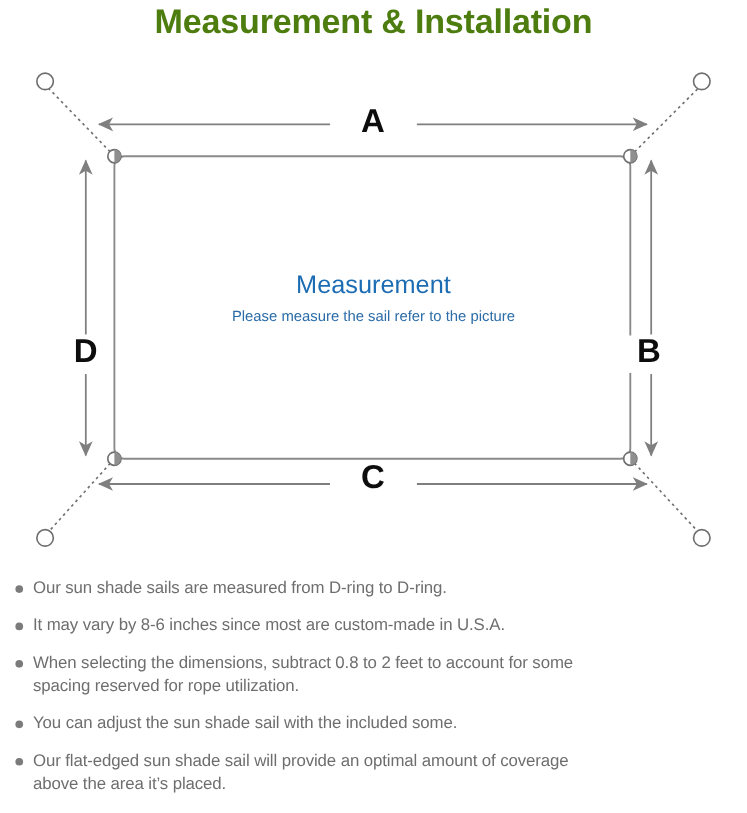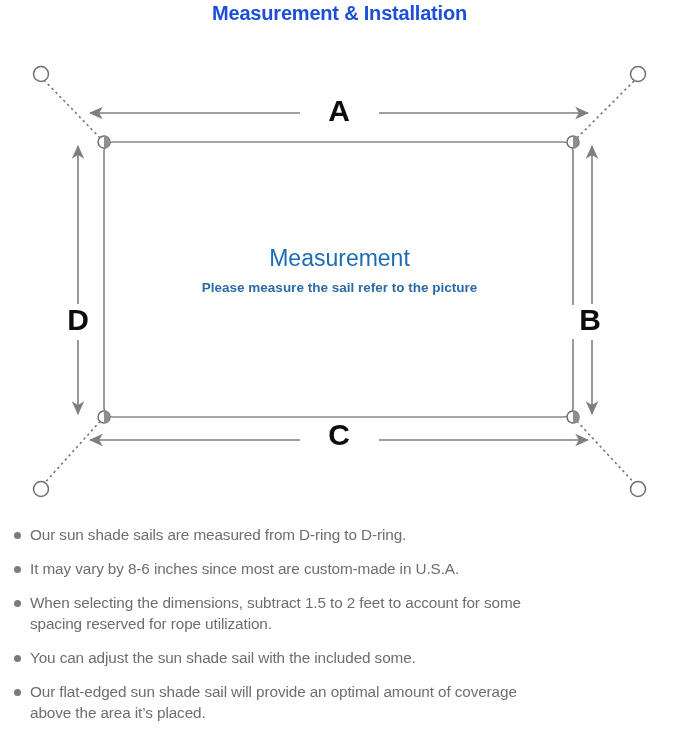--- a/index.html
+++ b/index.html
@@ -22,23 +22,23 @@
     background: #ffffff;
   }
 
   
   .title {
     position: absolute;
     left: 0;
     top: 2px;
     width: 679px;
     text-align: center;
-    font-size: 20px;
+    font-size: 31px;
     font-weight: bold;
-    color: #1d4ed8;
+    color: #4d7c0f;
     letter-spacing: -0.2px;
     white-space: nowrap;
   }
 
   
   #diagram {
     position: absolute;
     left: 0;
     top: 52px;
     width: 679px;
@@ -59,21 +59,20 @@
   }
   .sail-sub {
     position: absolute;
     left: 0;
     top: 228px;
     width: 679px;
     text-align: center;
     font-size: 13.5px;
     color: #2b6ca8;
     white-space: nowrap;
-    font-weight: bold;
   }
 
   
   .dim-letter {
     position: absolute;
     font-family: "Liberation Sans", sans-serif;
     font-weight: bold;
     color: #0d0d0d;
     font-size: 30px;
     line-height: 30px;
@@ -200,21 +199,21 @@
       <span class="bullet-text">Our sun shade sails are measured from D-ring to D-ring.</span>
     </div>
 
     <div class="bullet-row">
       <span class="bullet-dot"></span>
       <span class="bullet-text">It may vary by 8-6 inches since most are custom-made in U.S.A.</span>
     </div>
 
     <div class="bullet-row">
       <span class="bullet-dot"></span>
-      <span class="bullet-text">When selecting the dimensions, subtract 1.5 to 2 feet to account for some spacing reserved for rope utilization.</span>
+      <span class="bullet-text">When selecting the dimensions, subtract 0.8 to 2 feet to account for some spacing reserved for rope utilization.</span>
     </div>
 
     <div class="bullet-row">
       <span class="bullet-dot"></span>
       <span class="bullet-text">You can adjust the sun shade sail with the included some.</span>
     </div>
 
     <div class="bullet-row">
       <span class="bullet-dot"></span>
       <span class="bullet-text">Our flat-edged sun shade sail will provide an optimal amount of coverage above the area it’s placed.</span>

